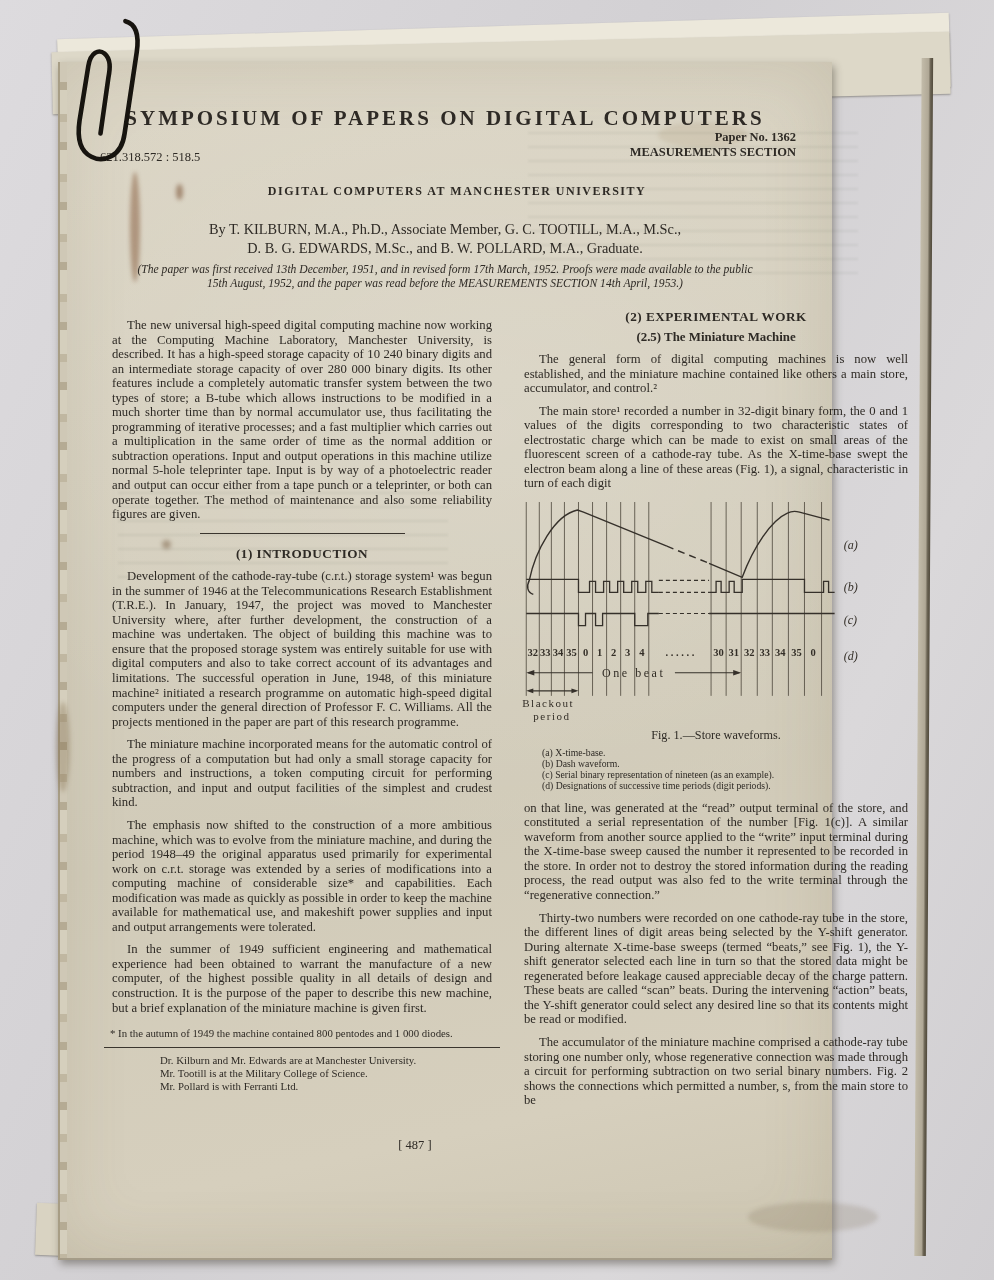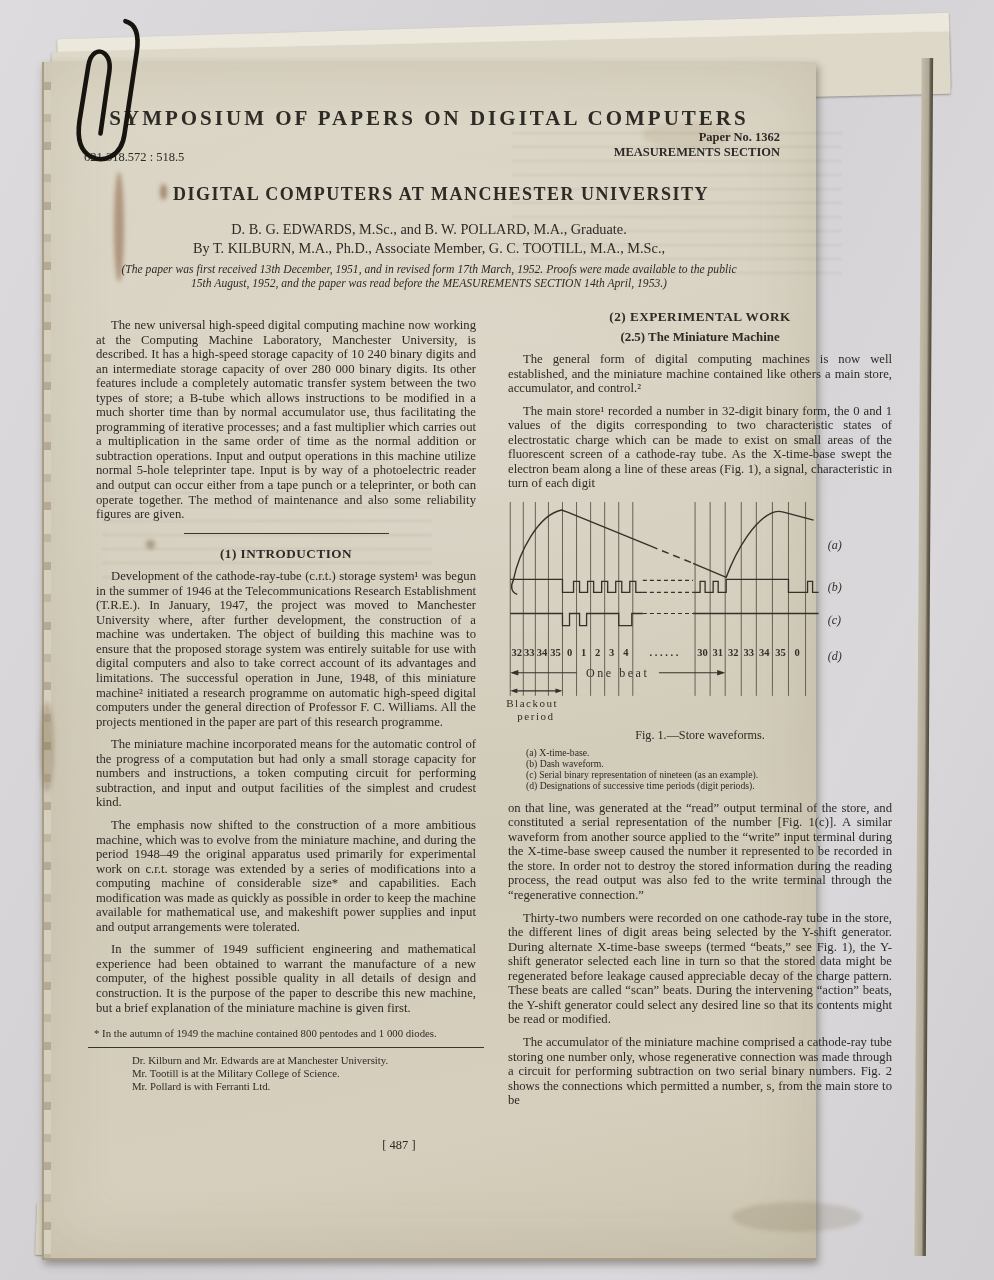--- a/index.html
+++ b/index.html
@@ -7,52 +7,52 @@
   #photo{position:relative;width:994px;height:1280px;margin:0 auto;overflow:hidden;
     background:linear-gradient(115deg,#dddbde 0%,#d2d0d3 45%,#dad8da 75%,#d0ced1 100%);}
   
   .sheet{position:absolute;box-shadow:0 1px 2px rgba(50,45,35,.4);}
   .sheet-top1{left:58px;top:26px;width:892px;height:74px;background:#ece8db;transform:rotate(-1.7deg);}
   .sheet-top2{left:52px;top:42px;width:898px;height:62px;background:#ddd8c8;transform:rotate(-1.3deg);}
   .edge-right{position:absolute;left:918px;top:58px;width:20px;height:1198px;transform:rotate(.35deg);
     background:linear-gradient(to right,#c3bcaa 0,#b0a896 7px,#6b6454 9px,#564f40 11px,transparent 12px);}
   .corner-bl{position:absolute;left:36px;top:1204px;width:60px;height:52px;background:#d9d3c2;transform:rotate(2.2deg);box-shadow:0 1px 2px rgba(50,45,35,.4);}
   
-  .page{position:absolute;left:42px;top:62px;width:774px;height:1196px;
+  .page{position:absolute;left:58px;top:62px;width:774px;height:1196px;
     background:
       radial-gradient(ellipse 120% 60% at 55% 30%, rgba(255,255,255,.14), rgba(0,0,0,0) 60%),
       linear-gradient(168deg,#dcd6c6 0%,#d6d0bf 30%,#d1cbb9 60%,#d6cfbd 85%,#cdc6b2 100%);
     box-shadow:2px 4px 8px rgba(55,50,40,.45), inset 0 0 70px rgba(115,100,70,.16);
     border-bottom:2px solid #a59c88;color:#2e2a25;}
   .deckle{position:absolute;left:0;top:0;width:7px;height:100%;
     background:repeating-linear-gradient(to bottom,#cfc8b6 0 20px,#b5ab94 20px 28px,#d5cfbd 28px 52px,#c0b7a1 52px 60px);
     border-left:2px solid #a79d85;}
   .stain{position:absolute;border-radius:50%;filter:blur(2px);}
   
   .series-title{position:absolute;top:44px;left:0;right:0;text-align:center;
     font-size:21px;font-weight:bold;letter-spacing:3px;}
   .paper-id{position:absolute;top:68px;right:36px;text-align:right;font-size:12.5px;font-weight:bold;line-height:15px;}
   .classification{position:absolute;top:88px;left:42px;font-size:12.5px;}
   .main-title{position:absolute;top:122px;left:0;right:0;text-align:center;
-    font-size:18px;font-weight:bold;letter-spacing:1.5px;margin-left:24px;}
+    font-size:12px;font-weight:bold;letter-spacing:1.5px;margin-left:24px;}
   .byline{position:absolute;top:158px;left:0;right:0;text-align:center;font-size:14.3px;line-height:19px;}
   .received{position:absolute;top:201px;left:26px;right:26px;text-align:center;
     font-style:italic;font-size:11.6px;line-height:13.5px;}
   
   .col{position:absolute;top:248px;font-size:12.7px;line-height:14.55px;text-align:justify;}
   .col-left{left:46px;width:396px;}
   .col-right{left:458px;width:400px;}
   .col-heading{text-align:center;font-size:13.2px;font-weight:bold;margin:0 0 5px;letter-spacing:.5px;}
   .col-subheading{text-align:center;font-size:12.9px;font-weight:bold;margin:0 0 5px;}
   .col p{margin:8px;text-indent:15px;}
   .col p.noindent{text-indent:0;}
   .rule-center{width:205px;margin:11px auto 13px;border:0;border-top:1.6px solid #3a352e;}
   .footnote{font-size:10.8px;line-height:12.5px;margin-top:12px;text-indent:6px;}
   .affil-rule{border:0;border-top:1.3px solid #3a352e;margin:7px 0 6px;}
-  .affiliations{font-size:10.8px;line-height:13.2px;margin-left:44px;text-align:left;}
+  .affiliations{font-size:10.8px;line-height:13.2px;margin-left:56px;text-align:left;}
   .page-num{position:absolute;top:1076px;left:0;right:60px;text-align:center;font-size:12.5px;}
   
   .figure{margin:8px 0 4px;}
   .figure svg{display:block;margin-left:6px;}
   .fig-caption{text-align:center;font-size:12.2px;margin:2px 0 4px;}
   .fig-legend{font-size:9.7px;line-height:11.3px;margin:0 0 9px 26px;text-align:left;}
   .fig-legend div{padding-left:14px;text-indent:-14px;}
   
   .clip{position:absolute;left:66px;top:10px;z-index:9;transform:rotate(5deg);}
   
@@ -81,22 +81,22 @@
     <div class="ghost" style="left:60px;top:430px;width:330px;height:90px;"></div>
 
     <div class="series-title">SYMPOSIUM OF PAPERS ON DIGITAL COMPUTERS</div>
     <div class="paper-id">
       <div>Paper No. 1362</div>
       <div>MEASUREMENTS SECTION</div>
     </div>
     <div class="classification">621.318.572 : 518.5</div>
     <div class="main-title">DIGITAL COMPUTERS AT MANCHESTER UNIVERSITY</div>
     <div class="byline">
+      <div>By T. KILBURN, M.A., Ph.D., Associate Member, G. C. TOOTILL, M.A., M.Sc.,</div>
       <div>D. B. G. EDWARDS, M.Sc., and B. W. POLLARD, M.A., Graduate.</div>
-      <div>By T. KILBURN, M.A., Ph.D., Associate Member, G. C. TOOTILL, M.A., M.Sc.,</div>
     </div>
     <div class="received">
       <div>(The paper was first received 13th December, 1951, and in revised form 17th March, 1952.  Proofs were made available to the public</div>
       <div>15th August, 1952, and the paper was read before the MEASUREMENTS SECTION 14th April, 1953.)</div>
     </div>
 
     <div class="col col-left">
       <p>The new universal high-speed digital computing machine now working at the Computing Machine Laboratory, Manchester University, is described. It has a high-speed storage capacity of 10 240 binary digits and an intermediate storage capacity of over 280 000 binary digits. Its other features include a completely automatic transfer system between the two types of store; a B-tube which allows instructions to be modified in a much shorter time than by normal accumulator use, thus facilitating the programming of iterative processes; and a fast multiplier which carries out a multiplication in the same order of time as the normal addition or subtraction operations. Input and output operations in this machine utilize normal 5-hole teleprinter tape. Input is by way of a photoelectric reader and output can occur either from a tape punch or a teleprinter, or both can operate together. The method of maintenance and also some reliability figures are given.</p>
       <hr class="rule-center">
       <div class="col-heading">(1) INTRODUCTION</div>

